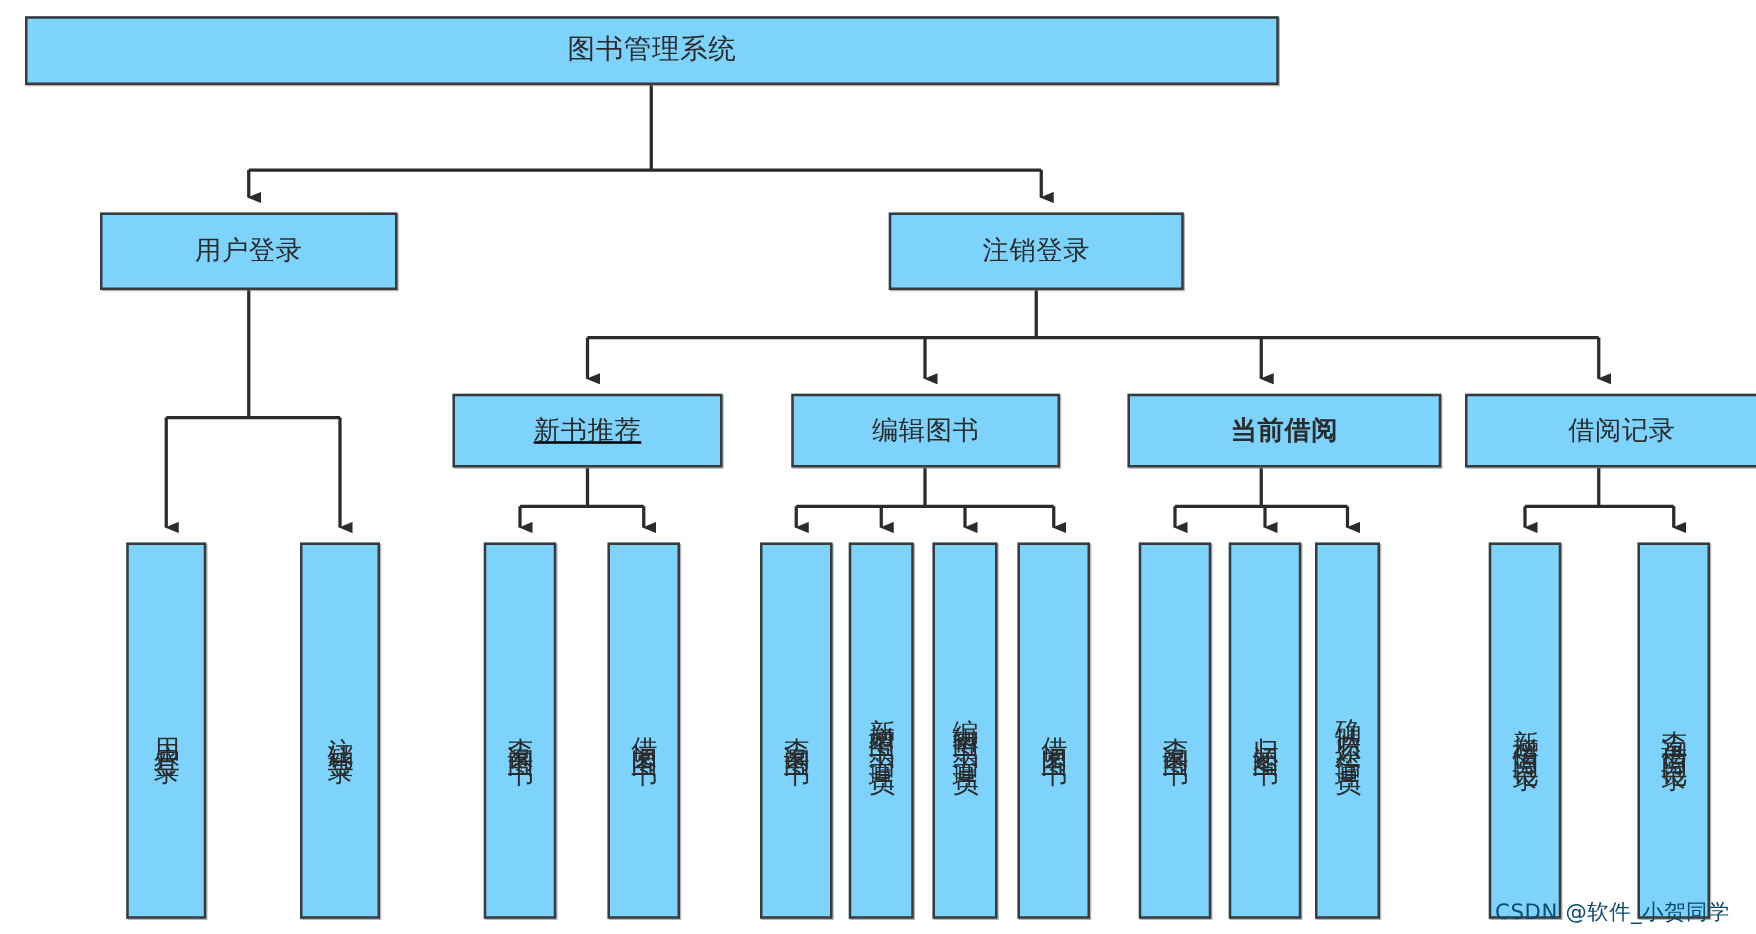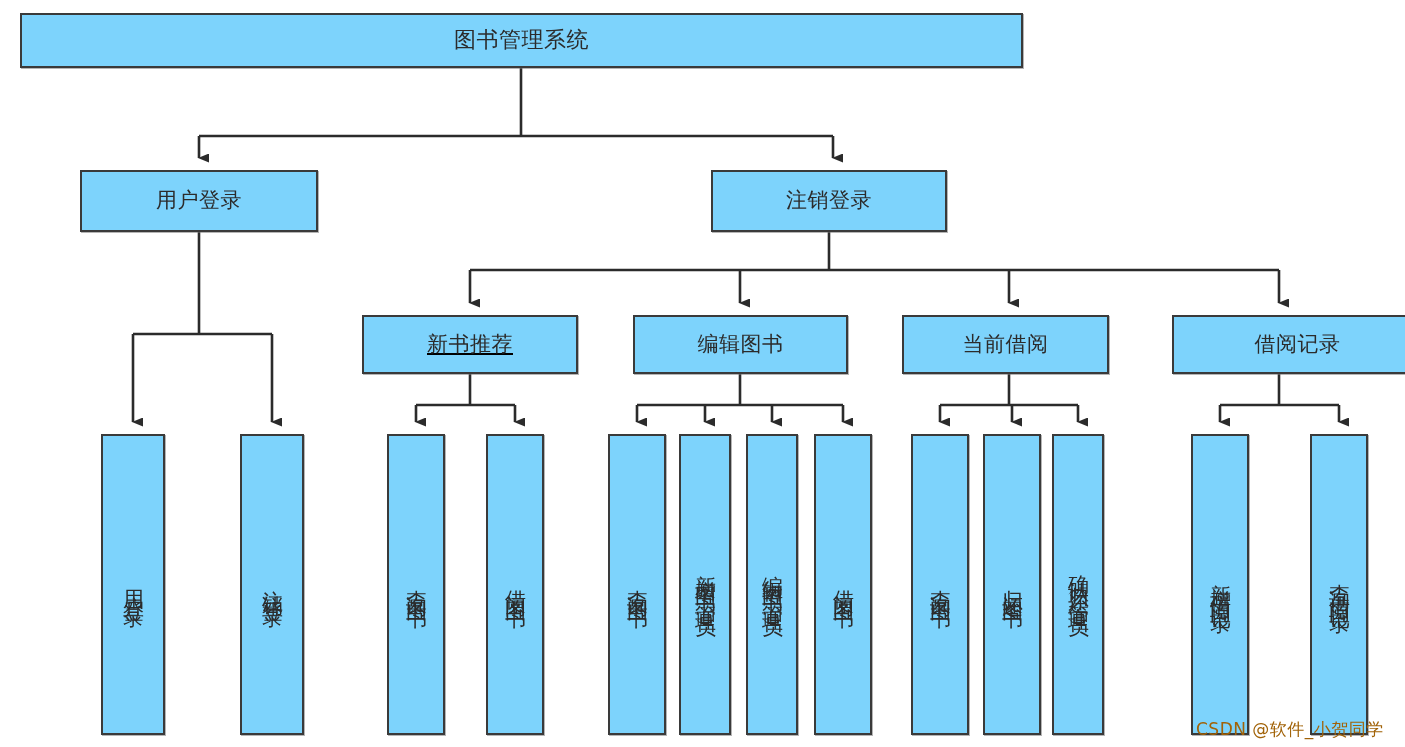--- a/index.html
+++ b/index.html
@@ -62,21 +62,21 @@
   .node.vert .node-label {
     writing-mode: vertical-rl;
     text-orientation: upright;
     font-size: 21px;
     letter-spacing: 6px;
     line-height: 1;
     max-height: 100%;
   }
   .watermark {
     position: absolute;
-    color: #a16207;
+    color: #0c4a6e;
     font-size: 17px;
     letter-spacing: 0.5px;
     white-space: nowrap;
     user-select: none;
   }
 </style>
 </head>
 <body>
 
 <div id="diagram-root">
@@ -141,21 +141,21 @@
   <div class="node horiz" style="left: 711px; top: 170px; width: 236px; height: 62px;">
     <span class="node-label">注销登录</span>
   </div>
 
   <div class="node horiz" style="left: 362px; top: 315px; width: 216px; height: 59px; text-decoration: underline;">
     <span class="node-label">新书推荐</span>
   </div>
   <div class="node horiz" style="left: 633px; top: 315px; width: 215px; height: 59px;">
     <span class="node-label">编辑图书</span>
   </div>
-  <div class="node horiz" style="left: 902px; top: 315px; width: 207px; height: 59px;">
+  <div class="node horiz" style="left: 902px; top: 315px; width: 251px; height: 59px; font-weight: bold;">
     <span class="node-label">当前借阅</span>
   </div>
   <div class="node horiz" style="left: 1172px; top: 315px; width: 251px; height: 59px;">
     <span class="node-label">借阅记录</span>
   </div>
 
   <div class="node vert" style="left: 101px; top: 434px; width: 64px; height: 301px;">
     <span class="node-label">用户登录</span>
   </div>
   <div class="node vert" style="left: 240px; top: 434px; width: 64px; height: 301px;">

